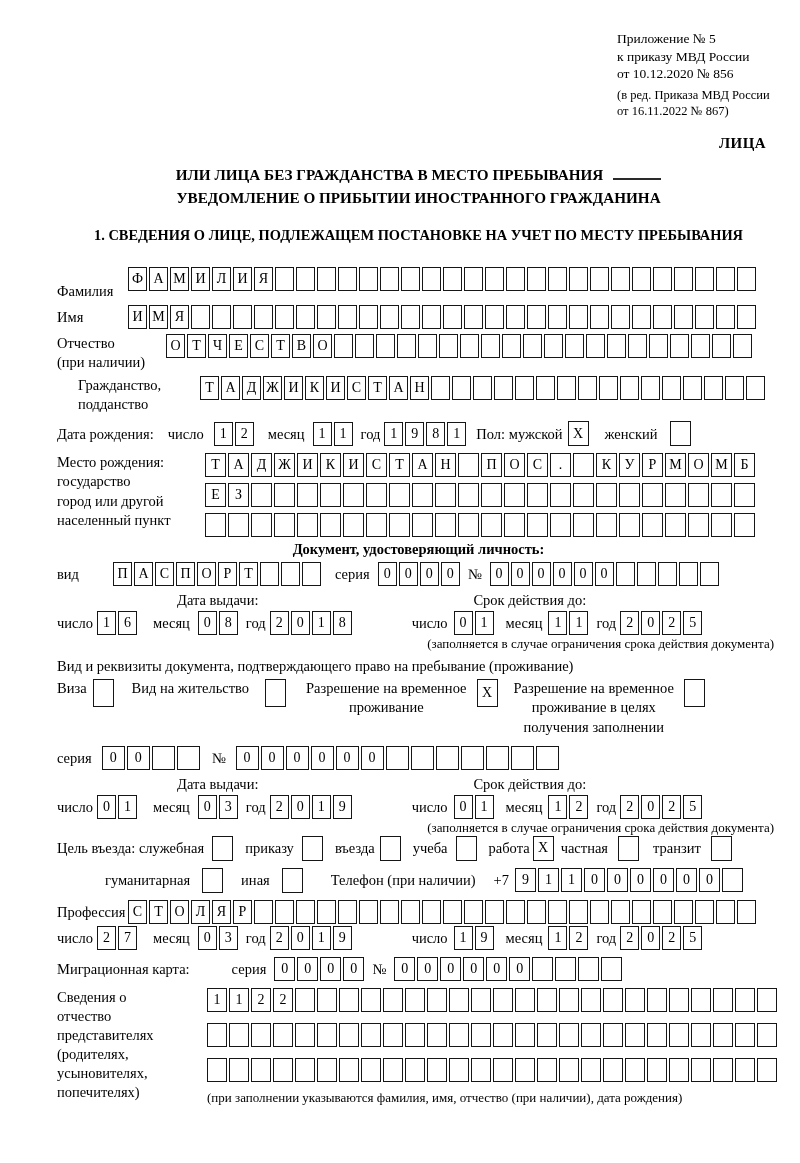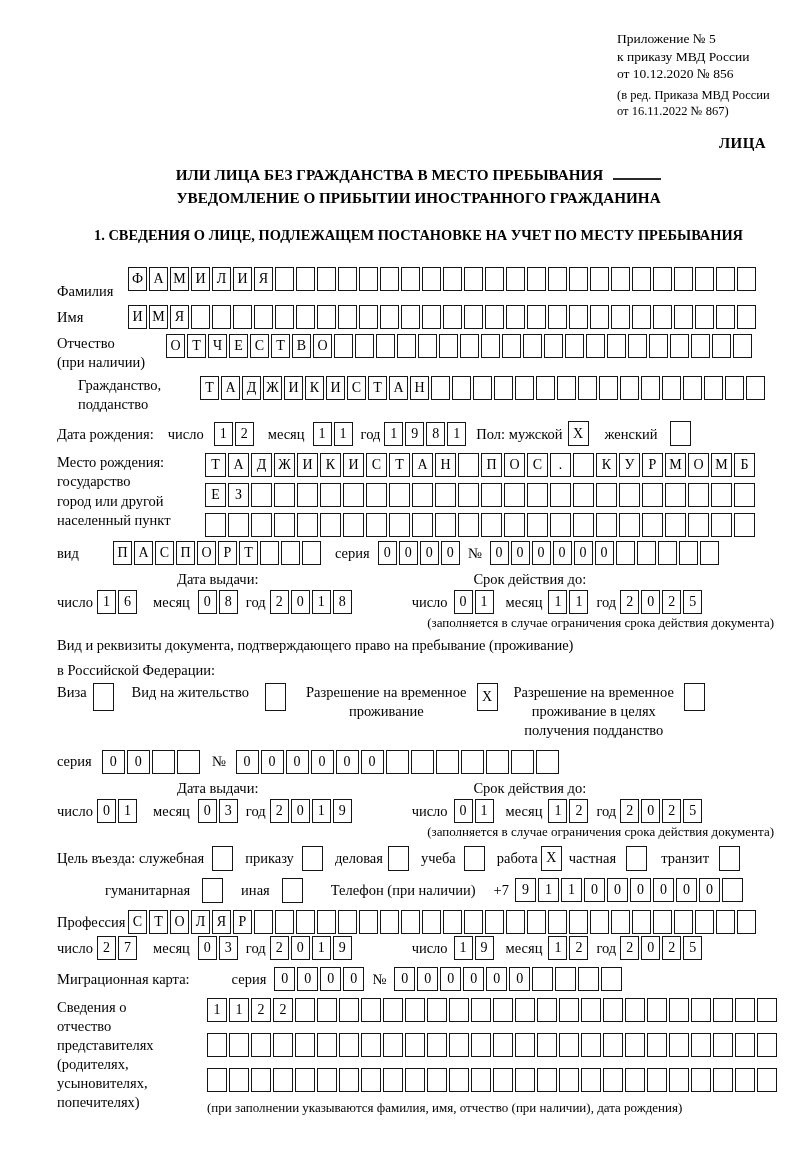--- a/index.html
+++ b/index.html
@@ -300,20 +300,21 @@
             <div class="cell" style="width: 21px;"></div>
             <div class="cell" style="width: 21px;"></div>
             <div class="cell" style="width: 21px;"></div>
             <div class="cell" style="width: 21px;"></div>
             <div class="cell" style="width: 21px;"></div>
             <div class="cell" style="width: 21px;"></div>
             <div class="cell" style="width: 21px;"></div>
           </div>
         </div>
       </div>
+      <div class="center-h" style="margin-top: 4px;">Документ, удостоверяющий личность:</div>
       <div class="frow" style="margin-top: 4px;">
         <span class="lbl" style="width: 56px;">вид</span>
         <div class="cells">
           <div class="cell">П</div>
           <div class="cell">А</div>
           <div class="cell">С</div>
           <div class="cell">П</div>
           <div class="cell">О</div>
           <div class="cell">Р</div>
           <div class="cell">Т</div>
@@ -378,35 +379,34 @@
         <span class="lbl" style="margin-left: 6px;">год</span>
         <div class="cells" style="margin-left: 4px;">
           <div class="cell">2</div>
           <div class="cell">0</div>
           <div class="cell">2</div>
           <div class="cell">5</div>
         </div>
       </div>
       <div class="noteright" style="margin-top: 1px;">(заполняется в случае ограничения срока действия документа)</div>
       <div class="plain" style="margin-top: 5px;">Вид и реквизиты документа, подтверждающего право на пребывание (проживание)</div>
-      <div class="plain" style="margin-top: 6px;">в Российской Федерации:</div>
       <div class="frow top" style="margin-top: 3px;">
         <span class="lbl">Виза</span>
         <div class="cell chk tall" style="margin-left: 6px;"></div>
         <span class="lbl" style="margin-left: 16px;">Вид на жительство</span>
         <div class="cell chk tall" style="margin-left: 16px;"></div>
         <div class="stack ctr" style="margin-left: 18px;">
           <div>Разрешение на временное</div>
           <div>проживание</div>
         </div>
         <div class="cell chk tall" style="margin-left: 10px;">X</div>
         <div class="stack ctr" style="margin-left: 14px;">
           <div>Разрешение на временное</div>
           <div>проживание в целях</div>
-          <div>получения подданство</div>
+          <div>получения заполнении</div>
         </div>
         <div class="cell chk tall" style="margin-left: 10px;"></div>
       </div>
       <div class="frow" style="margin-top: 9px;">
         <span class="lbl">серия</span>
         <div class="cells" style="margin-left: 10px;">
           <div class="cell" style="width: 23px;">0</div>
           <div class="cell" style="width: 23px;">0</div>
           <div class="cell" style="width: 23px;"></div>
           <div class="cell" style="width: 23px;"></div>
@@ -462,26 +462,26 @@
         </div>
         <span class="lbl" style="margin-left: 6px;">год</span>
         <div class="cells" style="margin-left: 4px;">
           <div class="cell">2</div>
           <div class="cell">0</div>
           <div class="cell">2</div>
           <div class="cell">5</div>
         </div>
       </div>
       <div class="noteright" style="margin-top: 1px;">(заполняется в случае ограничения срока действия документа)</div>
-      <div class="frow" style="margin-top: 6px; font-family: Liberation Serif, serif;">
+      <div class="frow" style="margin-top: 0; font-family: Liberation Serif, serif;">
         <span class="lbl">Цель въезда: служебная</span>
         <div class="cell chk" style="margin-left: 8px;"></div>
         <span class="lbl" style="margin-left: 10px;">приказу</span>
         <div class="cell chk" style="margin-left: 8px;"></div>
-        <span class="lbl" style="margin-left: 10px;">деловая</span>
+        <span class="lbl" style="margin-left: 10px;">въезда</span>
         <div class="cell chk" style="margin-left: 5px;"></div>
         <span class="lbl" style="margin-left: 10px;">учеба</span>
         <div class="cell chk" style="margin-left: 8px;"></div>
         <span class="lbl" style="margin-left: 10px;">работа</span>
         <div class="cell chk" style="margin-left: 3px;">X</div>
         <span class="lbl" style="margin-left: 5px;">частная</span>
         <div class="cell chk" style="margin-left: 10px;"></div>
         <span class="lbl" style="margin-left: 12px;">транзит</span>
         <div class="cell chk" style="margin-left: 10px;"></div>
       </div>

